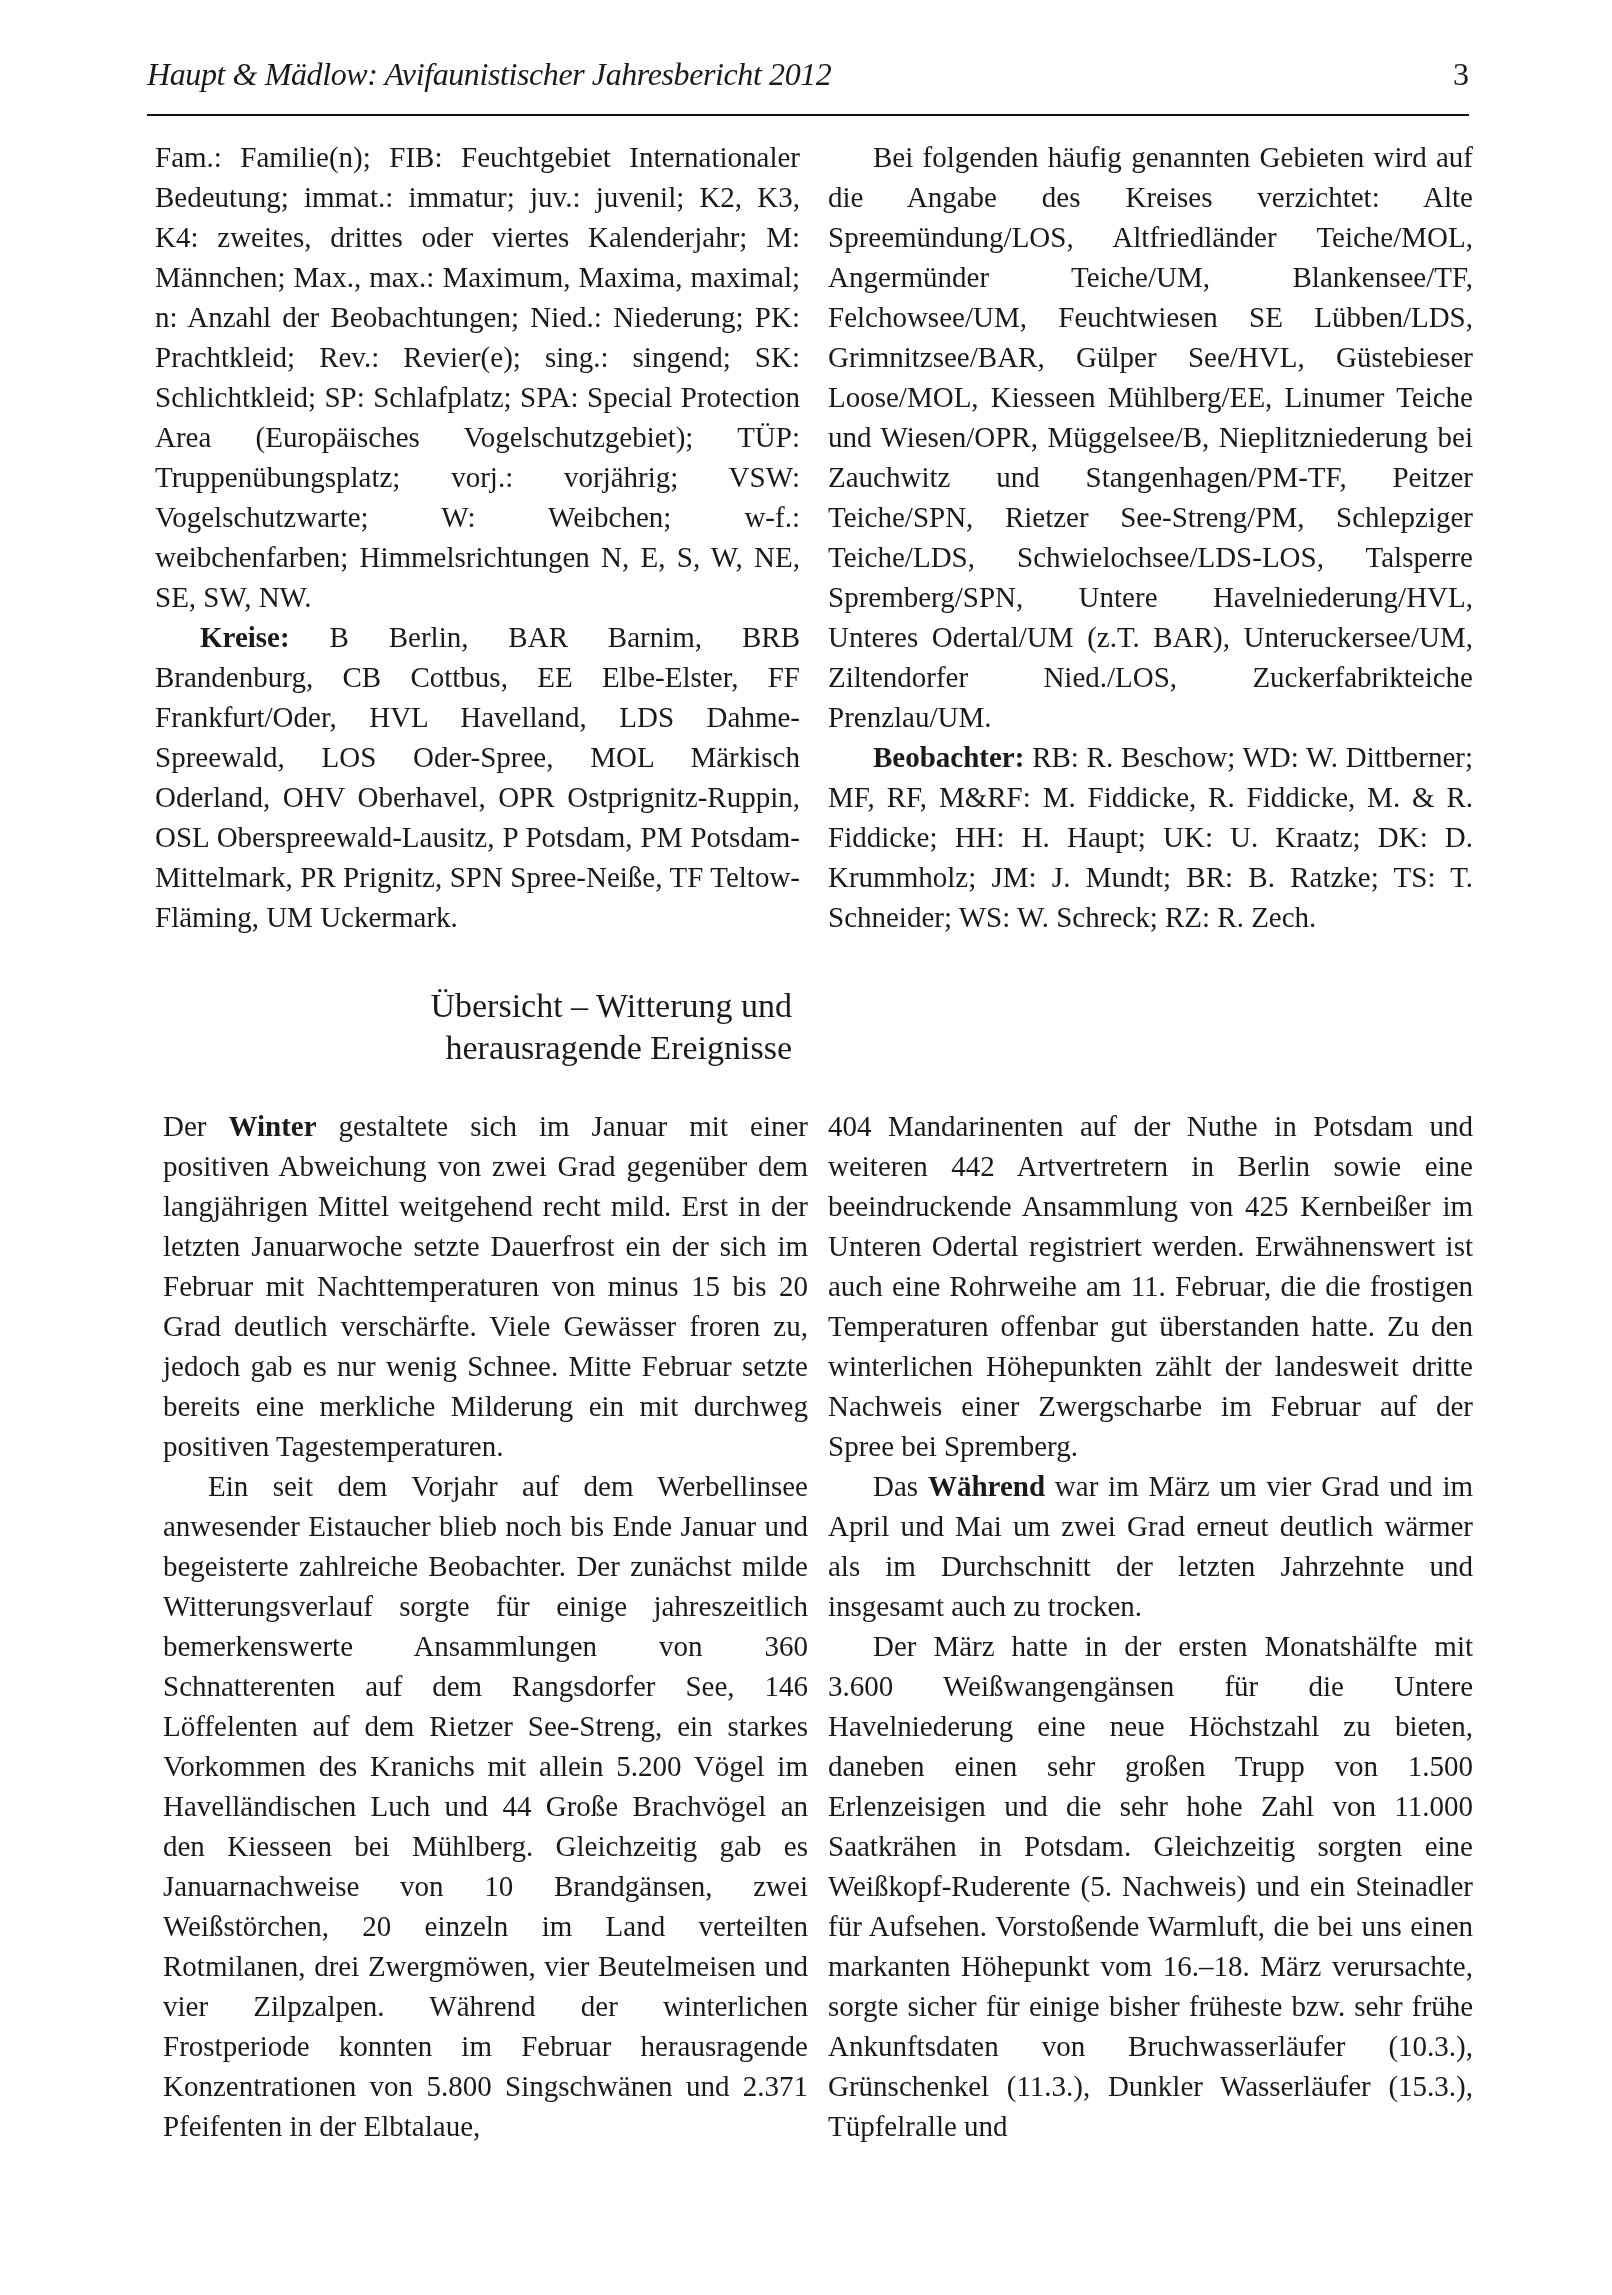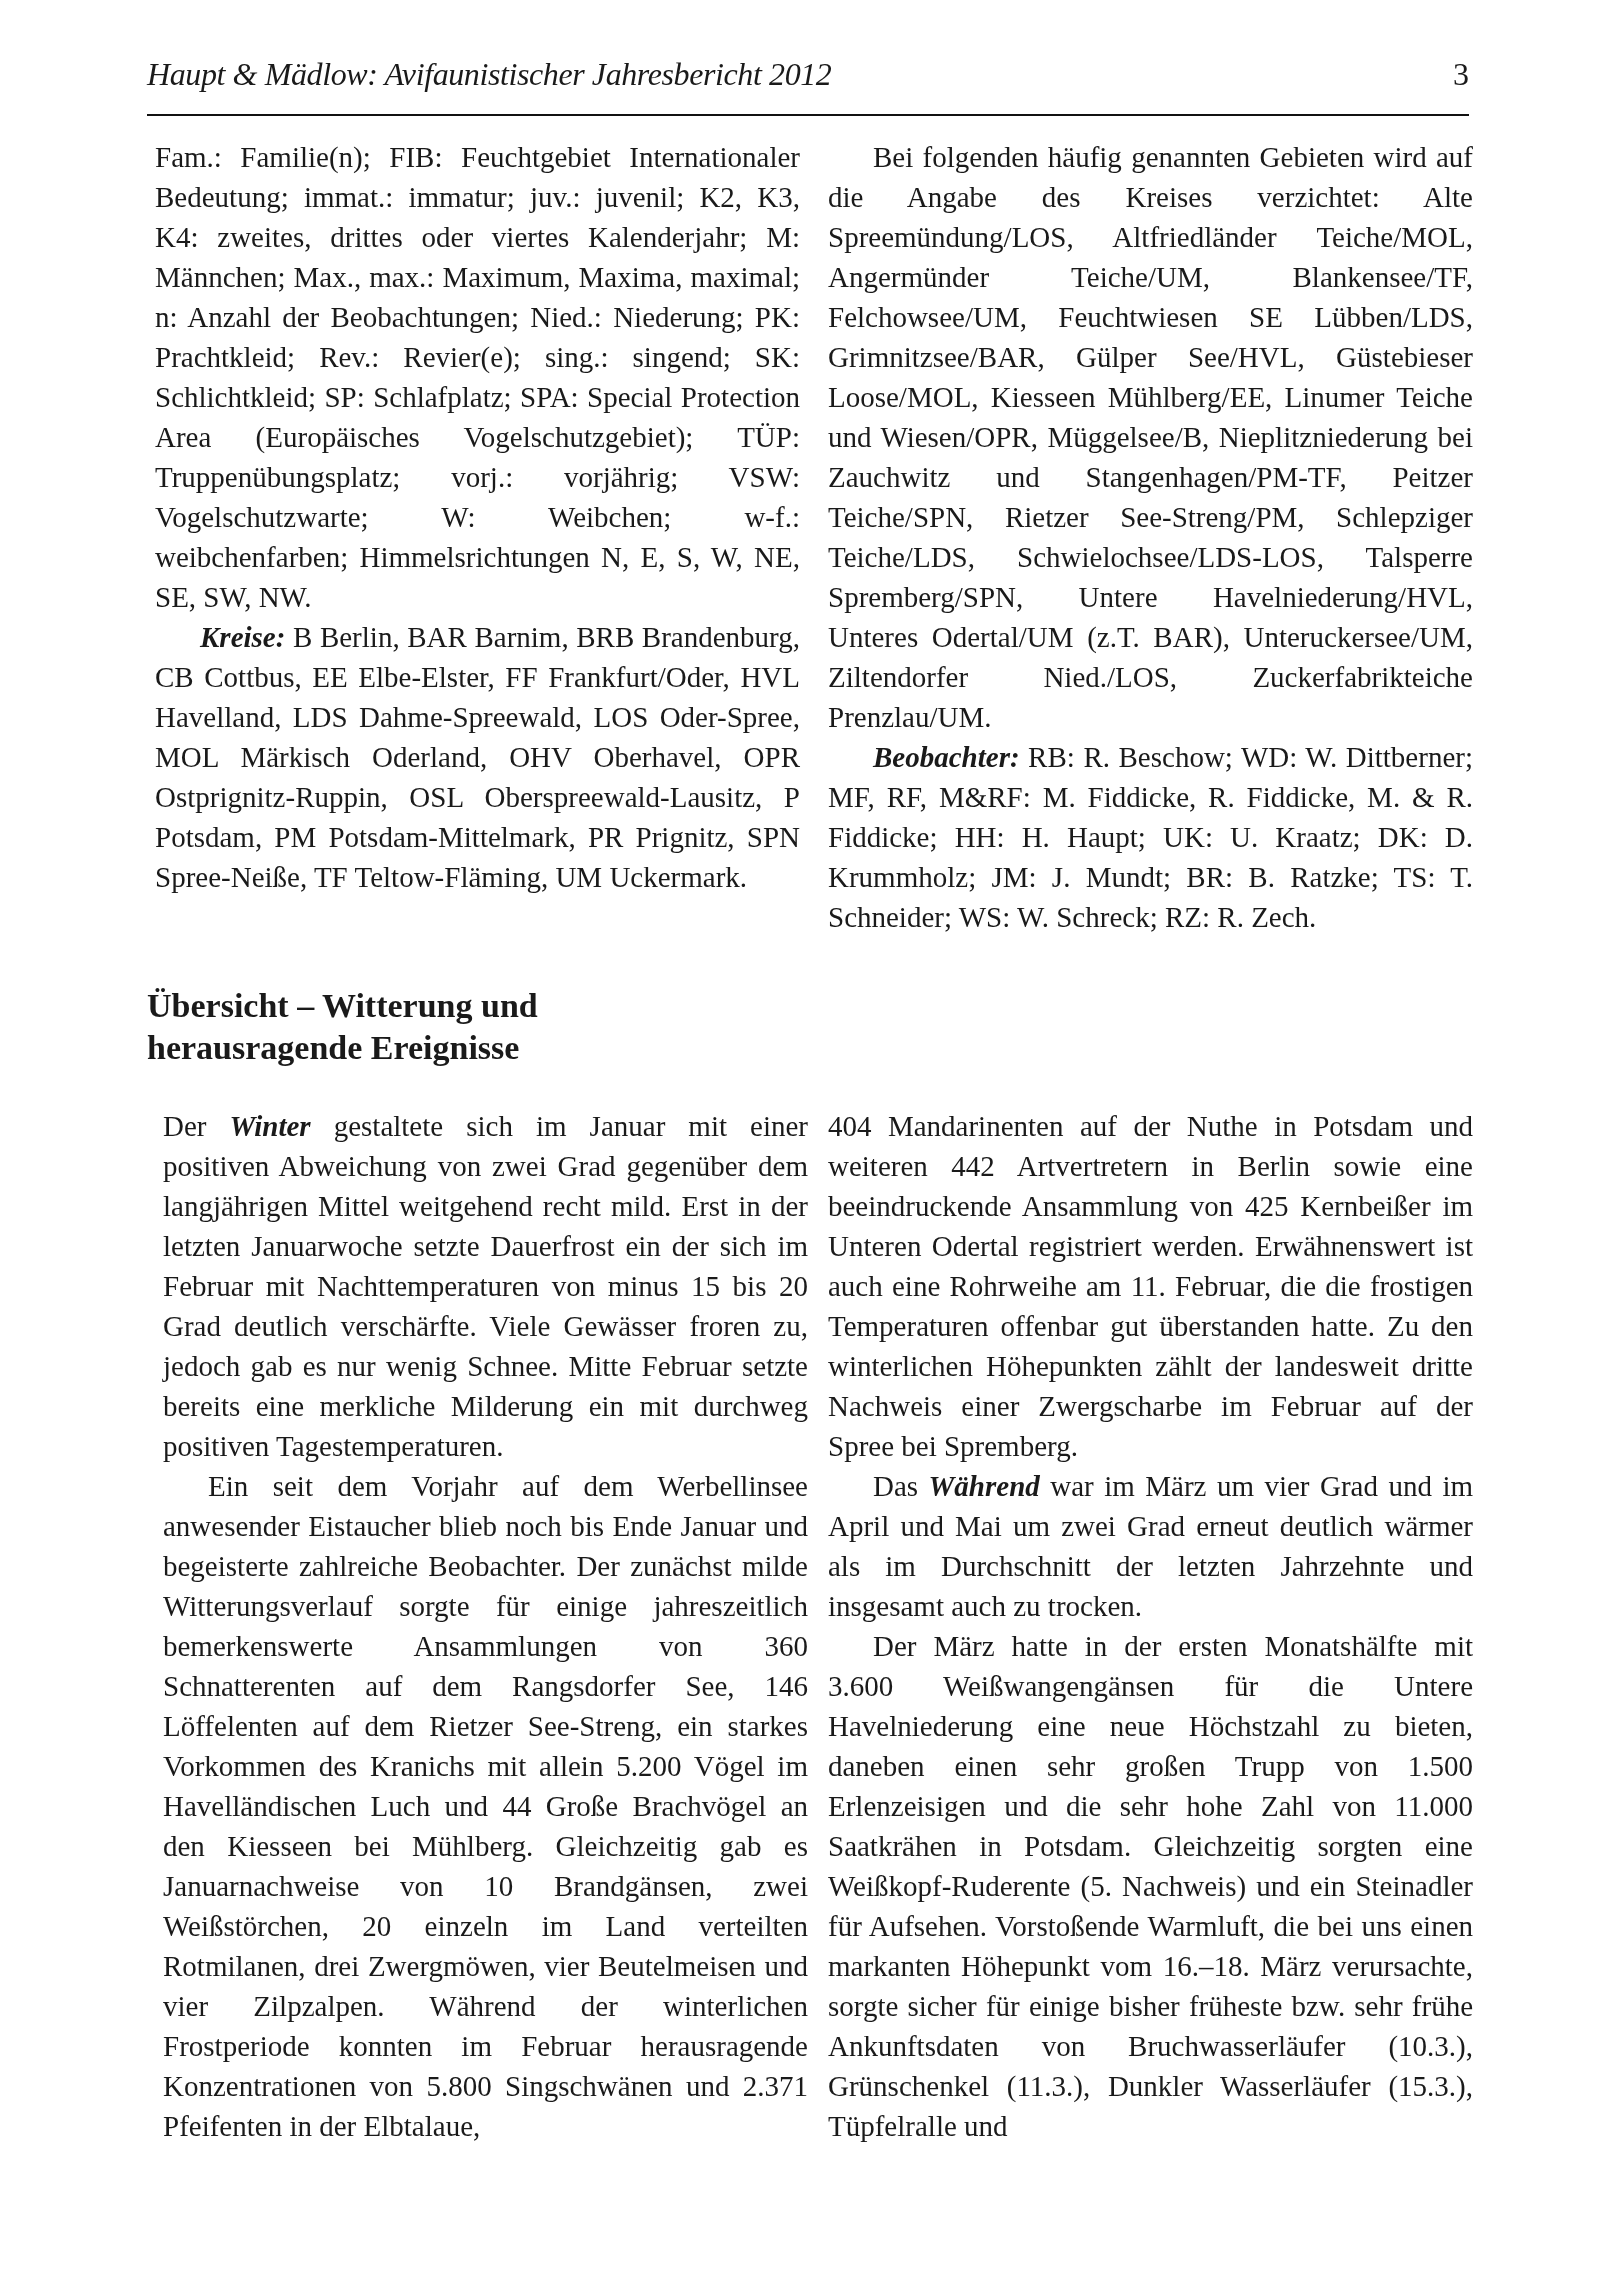--- a/index.html
+++ b/index.html
@@ -13,28 +13,28 @@
   .running-head .title { position: absolute; left: 0; top: 0; letter-spacing: -0.4px; }
   .running-head .pageno { position: absolute; right: 0; top: 0; font-style: normal; }
   .head-rule { position: absolute; left: 0; top: 114px; width: 1322px; height: 2.4px; background: #111; }
 
   .col { position: absolute; width: 645px;
     font-family: "Liberation Serif", "DejaVu Serif", serif;
     font-size: 29px; line-height: 40px; text-align: justify; hyphens: manual;
   }
   .col p { margin: 0; }
   .col p.indent { text-indent: 45px; }
-  .col b { font-weight: bold; font-style: italic; }
+  .col b { font-weight: bold; }
 
   .col-left-top  { left: 8px;   top: 137px; }
   .col-right-top { left: 681px; top: 137px; }
   .section-heading {
     position: absolute; left: 0; top: 985px; width: 645px;
-    font-family: "Liberation Serif", "DejaVu Serif", serif; font-weight: bold;
-    font-size: 34px; line-height: 42px;
+    font-family: "Liberation Serif", "DejaVu Serif", serif; font-weight: normal;
+    font-size: 34px; line-height: 42px; text-align: right;
   }
   .col-left-bottom  { left: 0;   top: 1106px; margin-left: 16px; }
   .col-right-bottom { left: 681px; top: 1106px; }
 </style>
 </head>
 <body>
 
 <div class="page">
 
   <div class="running-head">

